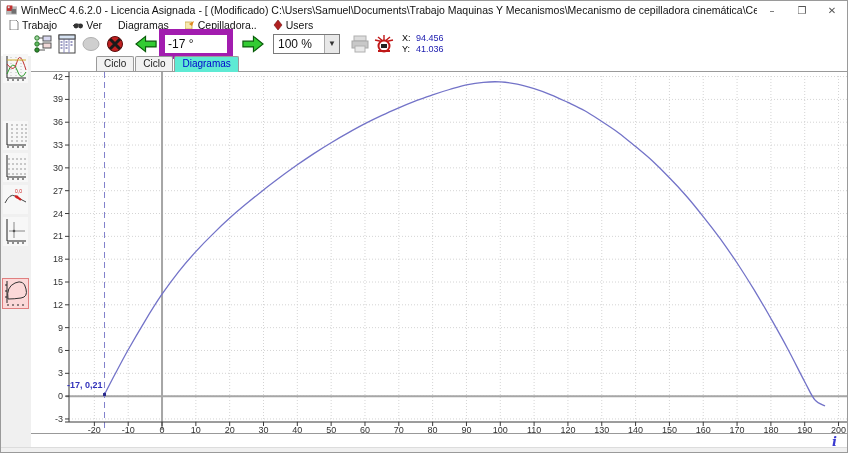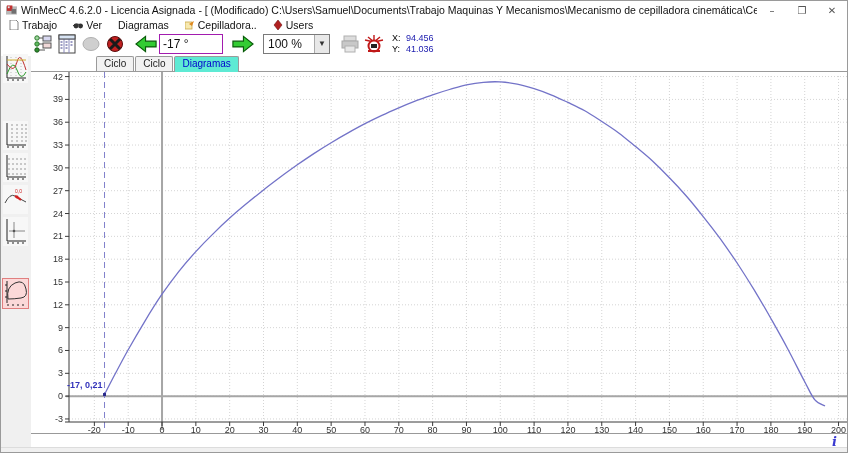--- a/index.html
+++ b/index.html
@@ -13,21 +13,21 @@
   .win-btn{width:30px;height:18px;display:flex;align-items:center;justify-content:center;
     font-size:10px;color:#555;font-family:"DejaVu Sans",sans-serif;}
   
   .menubar{position:absolute;left:0;top:18px;right:0;height:12px;background:#fff;display:flex;align-items:center;font-size:10.5px;color:#111;}
   .menu-item{display:flex;align-items:center;gap:3px;padding:0 8px;height:12px;}
   .mi-ico{width:10px;height:10px;display:inline-block;}
   
   .toolbar{position:absolute;left:0;top:30px;right:0;height:25px;background:#fff;display:flex;align-items:center;padding-left:30px;box-sizing:border-box;}
   .tb-btn{width:23px;height:22px;display:flex;align-items:center;justify-content:center;margin-right:1px;}
   .tb-gap{width:8px;}
-  .angle-input{width:56px;height:18px;border:1px solid #a21caf;font-size:12px;font-family:"Liberation Sans",sans-serif;padding:0 3px;color:#111;}
+  .angle-input{width:56px;height:18px;border:6px solid #a21caf;font-size:12px;font-family:"Liberation Sans",sans-serif;padding:0 3px;color:#111;}
   .zoom-combo{display:flex;align-items:center;border:1px solid #7a7a7a;height:18px;background:#fff;}
   .zoom-value{font-size:12px;padding:0 4px;width:42px;color:#111;}
   .zoom-arrow{width:14px;height:18px;background:#e8e8e8;border-left:1px solid #aaa;display:flex;align-items:center;justify-content:center;font-size:8px;color:#333;}
   .coords{display:flex;flex-direction:column;justify-content:center;font-size:9px;line-height:11px;margin-left:6px;}
   .coords .row{display:flex;gap:4px;}
   .coords .lbl{color:#000;width:10px;}
   .coords .val{color:#2020b0;}
   
   .tabs-top{position:absolute;left:95px;top:55px;display:flex;z-index:3;}
   .tab{height:14px;line-height:14px;padding:0 7px;font-size:10px;color:#222;background:#f2f2f2;

